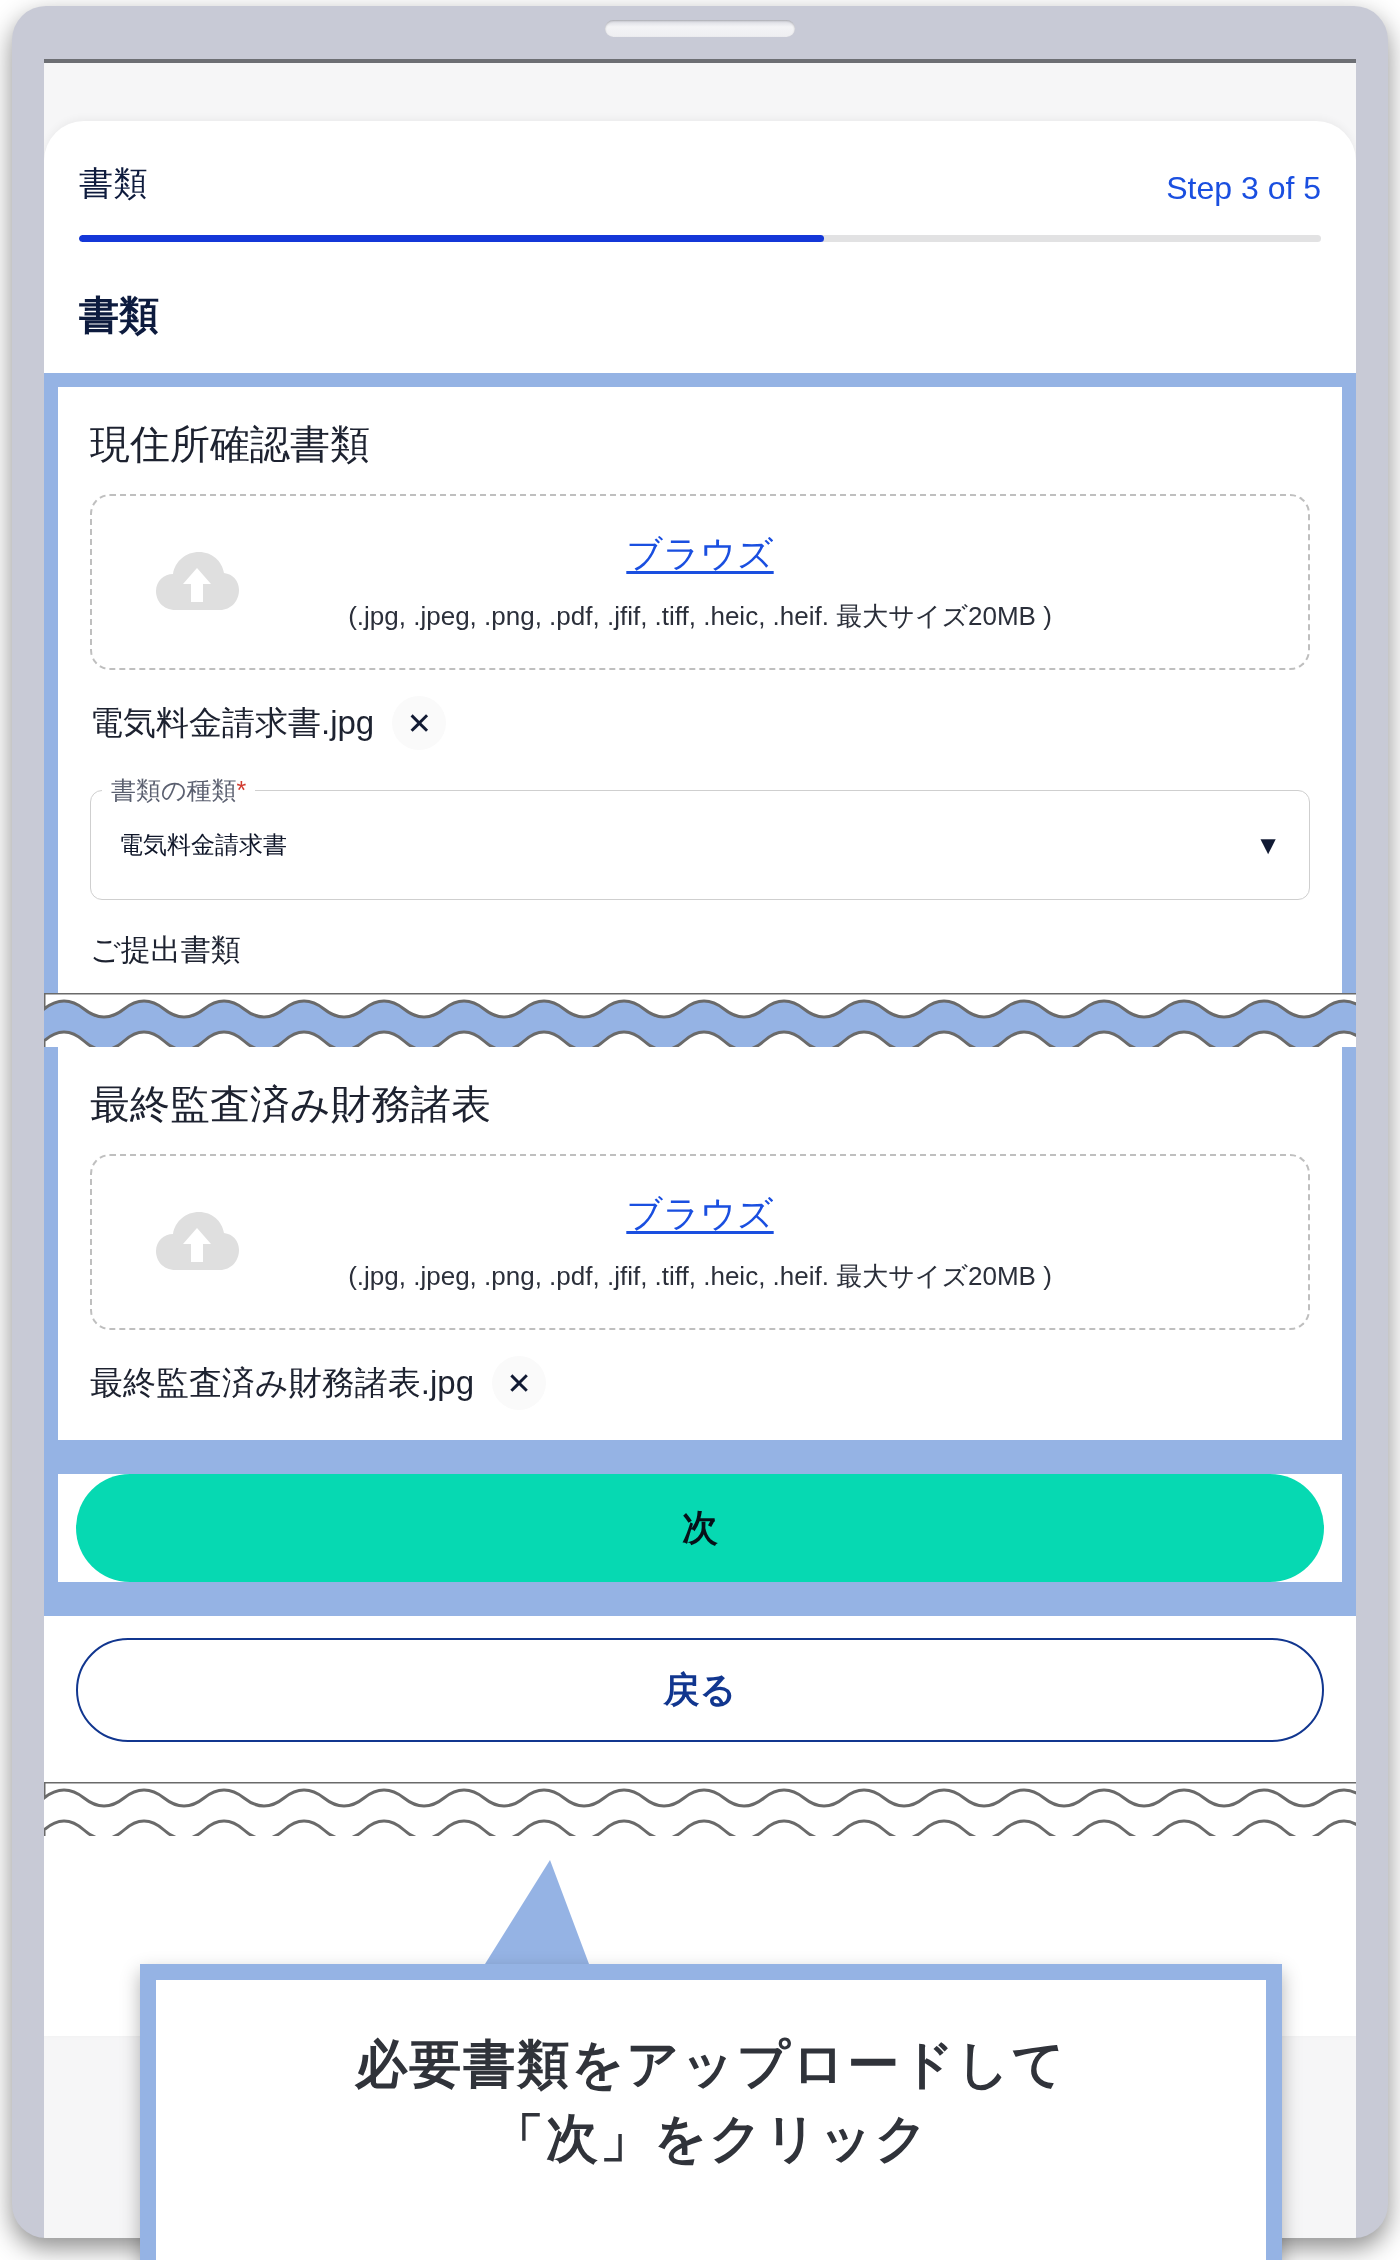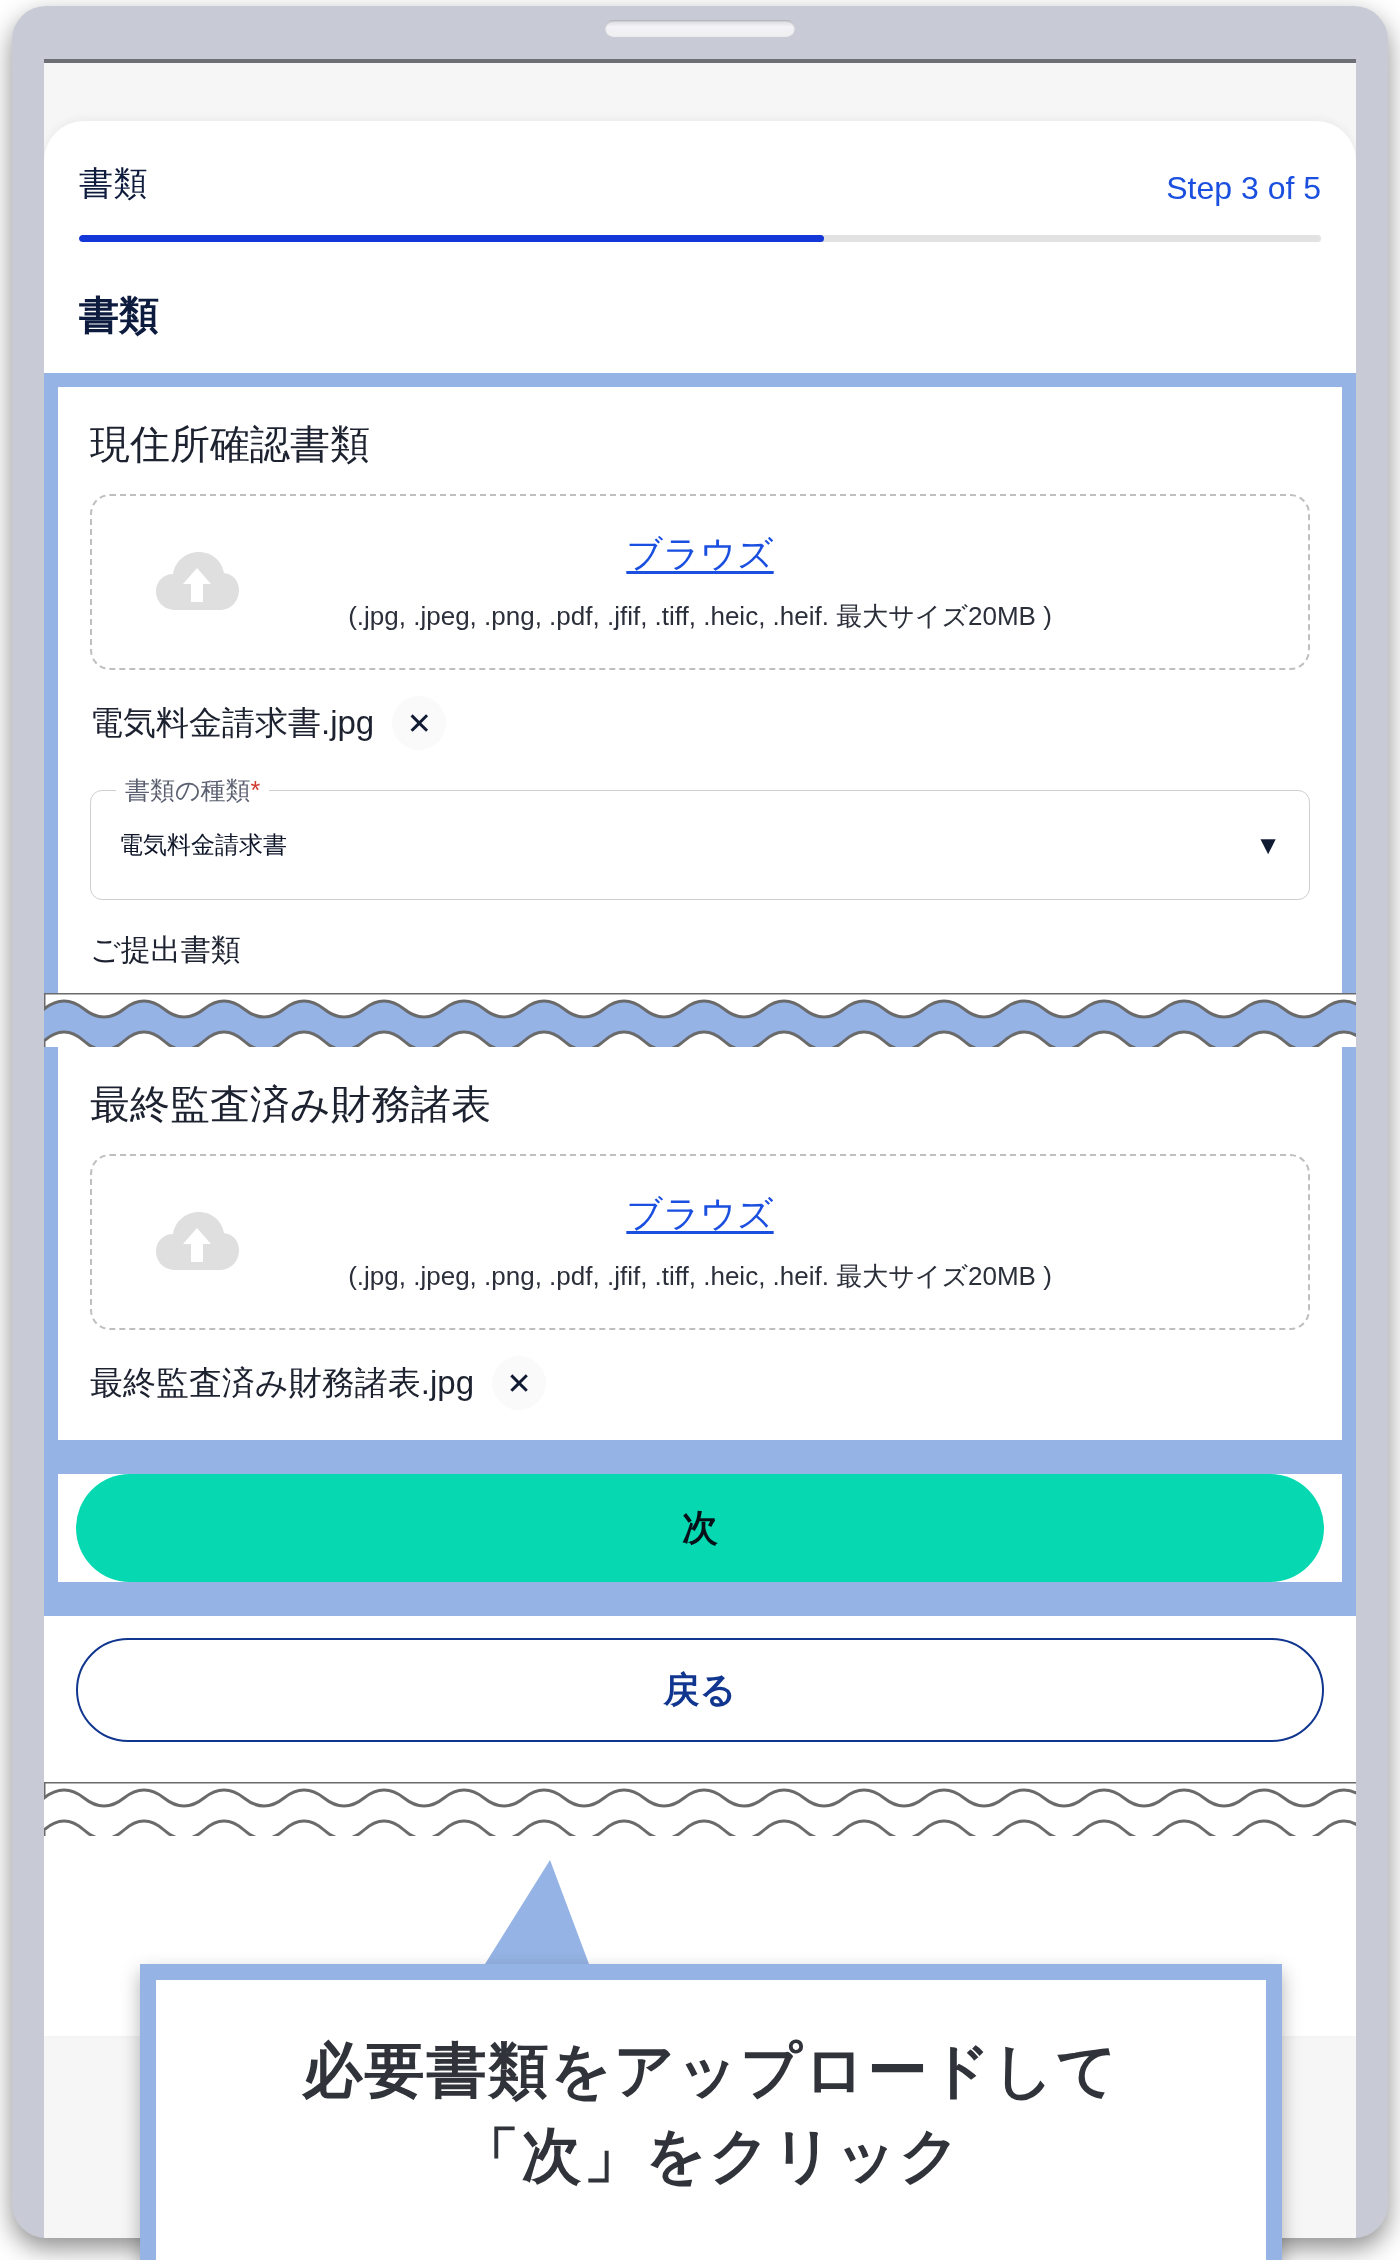--- a/index.html
+++ b/index.html
@@ -125,21 +125,21 @@
   .sel-box{
     border:1.5px solid #cfcfcf;border-radius:12px;
     height:108px;
     display:flex;align-items:center;justify-content:space-between;
     padding:0 28px;
     background:#fff;
   }
   .sel-val{font-size:24px;color:#0f1629;}
   .sel-caret{font-size:26px;color:#111a33;}
   .sel-label{
-    position:absolute;left:26px;top:-16px;
+    position:absolute;left:12px;top:-16px;
     background:#fff;padding:0 9px;
     font-size:25px;color:#5b6070;
   }
   .req{color:#d23b2f;}
   .sub-note{font-size:30px;color:#1d2230;padding:30px 0 18px 0;}
 
   
   .tear{position:relative;height:54px;width:1312px;margin-left:-14px;overflow:hidden;}
   .tear svg{display:block;}
 
@@ -171,21 +171,21 @@
     padding:16px;
     box-shadow:0 8px 18px rgba(0,0,0,.30);
     z-index:40;
   }
   #callout .inner{
     background:#ffffff;
     padding:48px 30px 86px 30px;
     text-align:center;
   }
   #callout .line{
-    font-size:60px;font-weight:bold;color:#30333a;
+    font-size:52px;font-weight:bold;color:#30333a;
     line-height:1.42;letter-spacing:2px;
   }
   #calloutTail{
     position:absolute;
     left:480px; top:1860px;
     width:0;height:0;
     border-left:70px solid transparent;
     border-right:42px solid transparent;
     border-bottom:112px solid #95b3e4;
     z-index:39;

